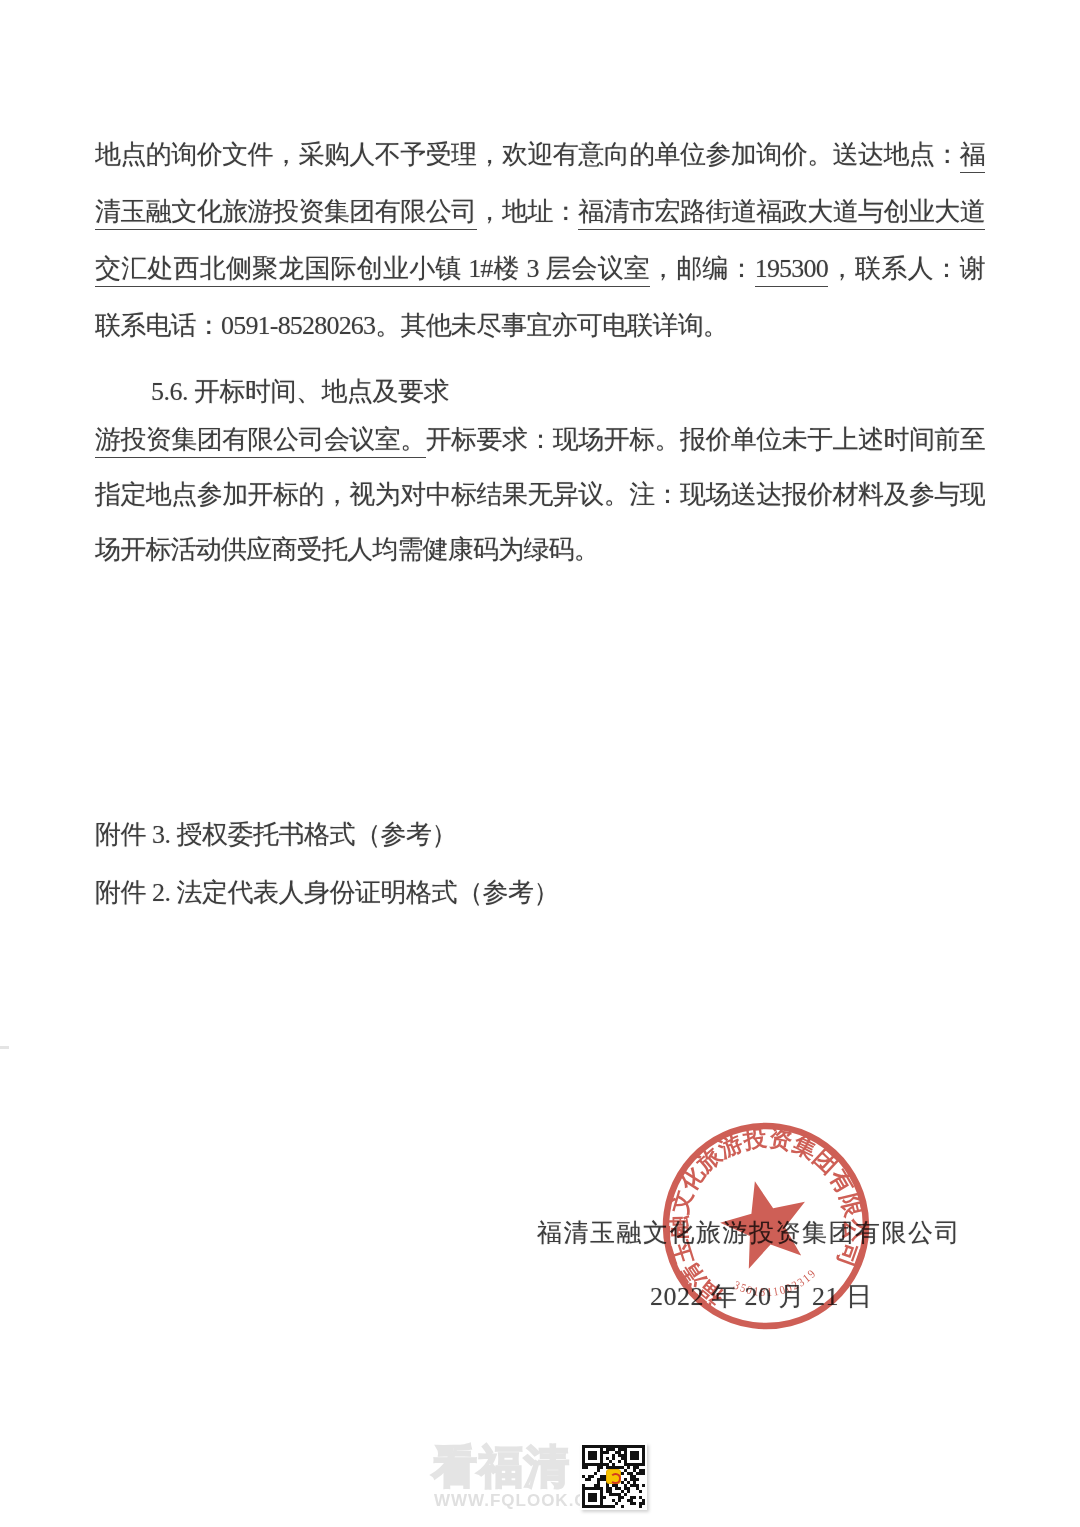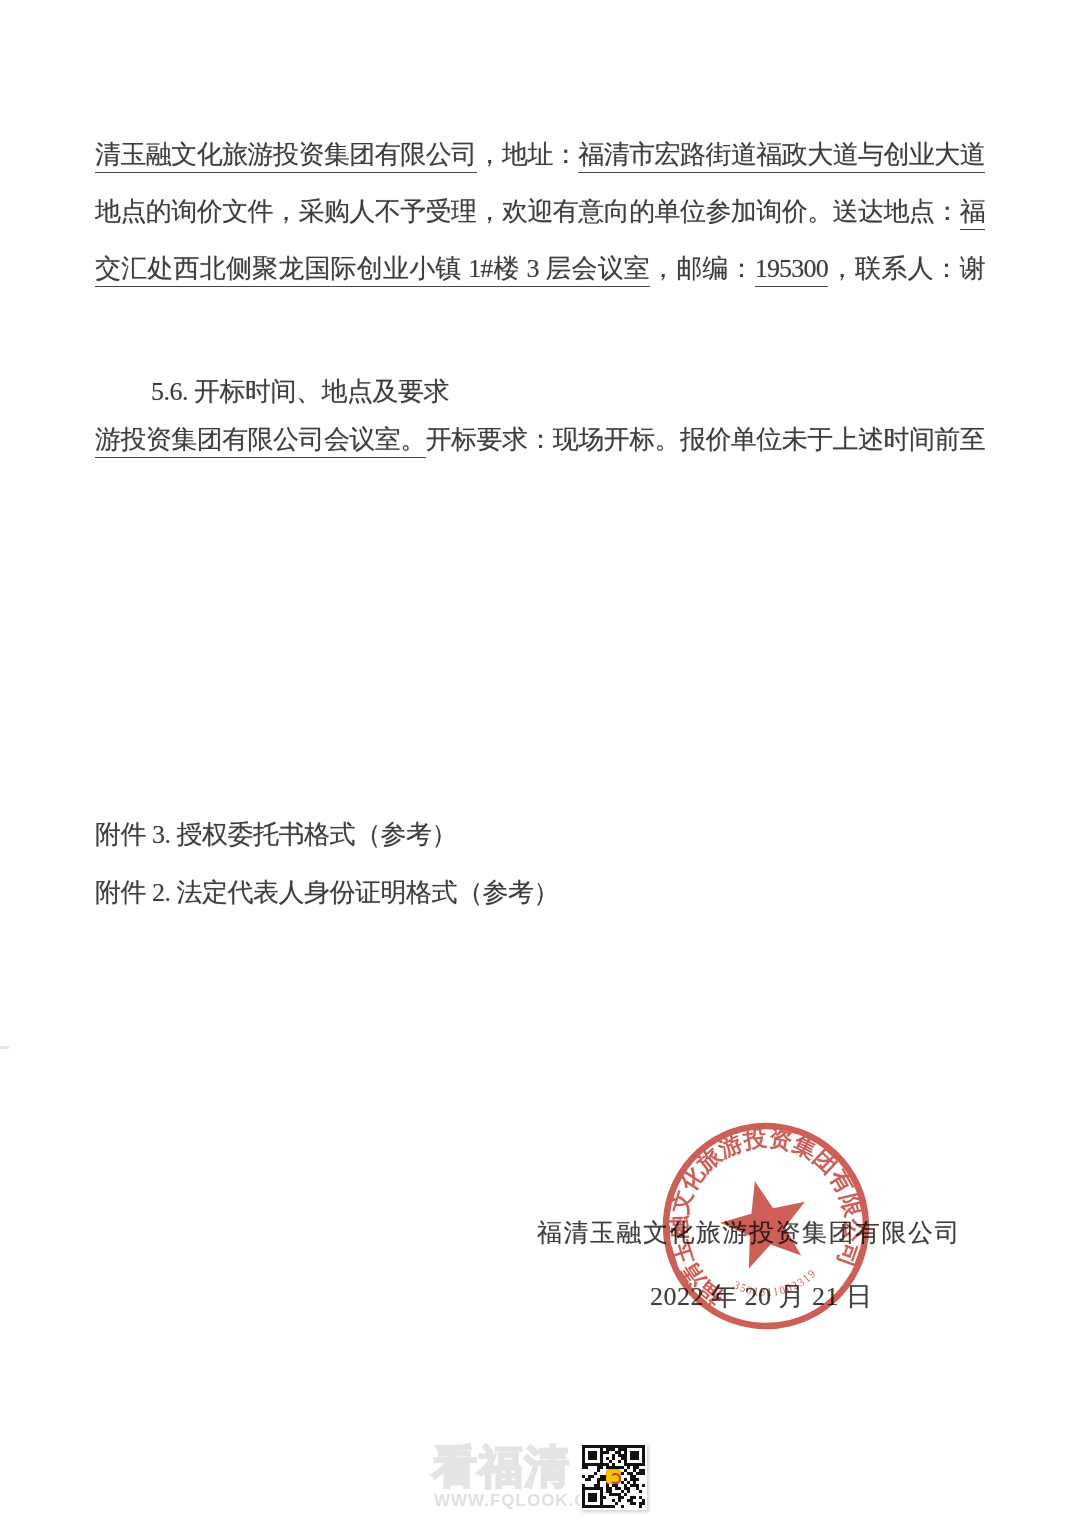--- a/index.html
+++ b/index.html
@@ -76,29 +76,32 @@
     content:""; position:absolute; left:3px; top:3px; width:7px; height:7px;
     border-radius:50%; border:2px solid #d33a1f; border-left-color:transparent;
   }
 
   .artifact { background:#d9d9d9; opacity:.7; }
 </style>
 </head>
 <body>
 
 <div class="abs textblock para-a" style="left:95px; top:126px;">
+    <div class="tline fill"><span>地点的询价文件，采购人不予受理，欢迎有意向的单位参加询价。送达地点：</span><span class="u">福</span></div>
     <div class="tline fill"><span class="u">清玉融文化旅游投资集团有限公司</span><span>，地址：</span><span class="u">福清市宏路街道福政大道与创业大道</span></div>
-    <div class="tline fill"><span>地点的询价文件，采购人不予受理，欢迎有意向的单位参加询价。送达地点：</span><span class="u">福</span></div>
     <div class="tline fill"><span class="u">交汇处西北侧聚龙国际创业小镇 1#楼 3 层会议室</span><span>，邮编：</span><span class="u">195300</span><span>，联系人：谢工，</span></div>
+    <div class="tline"><span>联系电话：0591-85280263。其他未尽事宜亦可电联详询。</span></div>
   </div>
 
 <div class="abs heading-line" style="left:151px; top:374px;">5.6. 开标时间、地点及要求</div>
 
 <div class="abs textblock para-b" style="left:95px; top:412px;">
     <div class="tline fill"><span class="u">游投资集团有限公司会议室。</span><span>开标要求：现场开标。报价单位未于上述时间前至</span></div>
+    <div class="tline fill"><span>指定地点参加开标的，视为对中标结果无异议。注：现场送达报价材料及参与现</span></div>
+    <div class="tline"><span>场开标活动供应商受托人均需健康码为绿码。</span></div>
   </div>
 
 <div class="abs textblock att-list" style="left:95px; top:806px;">
     <div class="tline">附件 3. 授权委托书格式（参考）</div>
     <div class="tline">附件 2. 法定代表人身份证明格式（参考）</div>
   </div>
 
 <div class="abs sig sig-company" style="left:537px; top:1216px;">福清玉融文化旅游投资集团有限公司</div>
 <div class="abs sig sig-date" style="left:650px; top:1279px;">2022 年 20 月 21 日</div>
 

